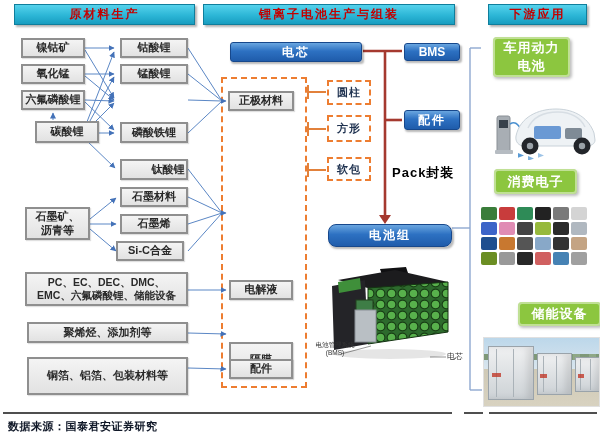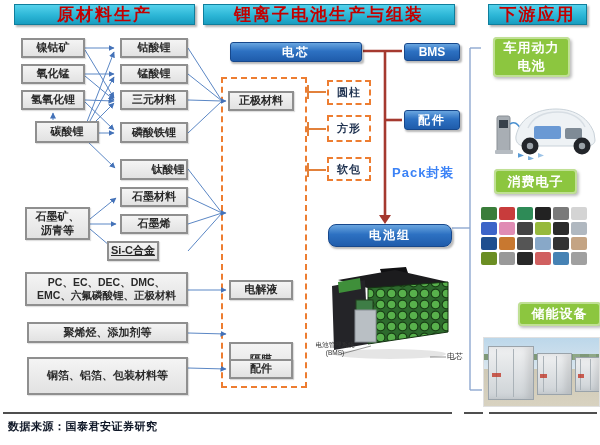--- a/index.html
+++ b/index.html
@@ -2,39 +2,39 @@
 <html><head>
 <meta charset="utf-8">
 <style>
   html,body{margin:0;padding:0;background:#fff;}
   .canvas{position:relative;width:600px;height:445px;background:#fff;overflow:hidden;
           font-family:"Liberation Sans","DejaVu Sans",sans-serif;}
   .abs{position:absolute;box-sizing:border-box;}
   .hdr{display:flex;align-items:center;justify-content:center;
        background:linear-gradient(180deg,#55d2ec 0%,#2cb6d6 55%,#189dc0 100%);
        border:1px solid #0f7e9c;box-shadow:1.5px 2px 2px rgba(0,0,0,.30);
-       color:#c30000;font-weight:700;font-size:17px;letter-spacing:2px;}
+       color:#c30000;font-weight:700;font-size:12px;letter-spacing:2px;}
   .gbox{display:flex;align-items:center;justify-content:center;text-align:center;
         background:linear-gradient(180deg,#f4f4f4 0%,#e2e2e2 100%);
         border:2px solid #8f8f8f;color:#2a2a2a;font-weight:600;font-size:11px;
         line-height:1.25;z-index:3;box-shadow:1px 1px 1px rgba(0,0,0,.12);}
   .bbox{display:flex;align-items:center;justify-content:center;
         background:linear-gradient(180deg,#6aa6e0 0%,#2d71c2 45%,#1f5cab 100%);
         border:1px solid #17488c;border-radius:3px;color:#fff;font-weight:700;
         font-size:12px;letter-spacing:2px;z-index:3;box-shadow:1.5px 2px 2px rgba(0,0,0,.28);}
   .grbox{display:flex;align-items:center;justify-content:center;text-align:center;
         background:#8cc63f;border-radius:4px;color:#fff;font-weight:700;font-size:13px;
         letter-spacing:1px;z-index:3;line-height:1.35;
         box-shadow:inset 0 0 0 2px rgba(255,255,255,.45),1.5px 2px 3px rgba(0,0,0,.25);}
   .dbox{display:flex;align-items:center;justify-content:center;
         border:2px dashed #ed7d31;background:#fff;color:#1f3250;font-weight:700;
         font-size:11px;letter-spacing:1px;z-index:3;}
   .dashed-rect{border:2px dashed #ed7d31;z-index:1;}
   .wires{position:absolute;left:0;top:0;z-index:2;pointer-events:none;}
-  .packlabel{font-size:13px;color:#3b82f6;font-weight:700;letter-spacing:1px;z-index:3;}
+  .packlabel{font-size:13px;color:#000000;font-weight:700;letter-spacing:1px;z-index:3;}
   .imgbox{z-index:2;}
   .tinylabel{color:#333;text-align:center;z-index:4;line-height:1.2;}
   .hrseg{background:#4f4f4f;height:2px;z-index:5;}
   .source{font-size:11px;font-weight:700;color:#101828;z-index:5;letter-spacing:.5px;}
   .gadgets{display:flex;flex-wrap:wrap;align-content:flex-start;gap:2px;padding:1px;}
   .gadgets i{display:block;width:16px;height:13px;border-radius:2px;}
   .skyimg{background:linear-gradient(180deg,#bcd7ea 0%,#d8e5ee 45%,#cfc9b6 46%,#d8d2c0 100%);
           border:1px solid #e0e0e0;overflow:hidden;}
   .cont{position:absolute;background:linear-gradient(180deg,#f0f1f2,#cdd2d6);
         border:1px solid #9aa3aa;box-shadow:inset -6px 0 6px rgba(0,0,0,.10);}
@@ -119,35 +119,34 @@
       <line x1="430" y1="357" x2="446" y2="357"></line>
     </g>
   </svg>
 
   <div class="abs hdr" style="left:14px;top:4px;width:181px;height:21px;">原材料生产</div>
   <div class="abs hdr" style="left:203px;top:4px;width:252px;height:21px;">锂离子电池生产与组装</div>
   <div class="abs hdr" style="left:488px;top:4px;width:99px;height:21px;">下游应用</div>
 
   <div class="abs gbox" style="left:21px;top:38px;width:64px;height:20px;">镍钴矿</div>
   <div class="abs gbox" style="left:21px;top:64px;width:64px;height:20px;">氧化锰</div>
-  <div class="abs gbox" style="left:21px;top:90px;width:64px;height:20px;">氢氧化锂</div>
+  <div class="abs gbox" style="left:21px;top:90px;width:64px;height:20px;">六氟磷酸锂</div>
   <div class="abs gbox" style="left:21px;top:121px;width:64px;height:22px;margin-left:14px;">碳酸锂</div>
   <div class="abs gbox" style="left:25px;top:207px;width:65px;height:33px;padding:0 6px;">石墨矿、沥青等</div>
-  <div class="abs gbox" style="left:25px;top:272px;width:163px;height:34px;font-size:10.5px;padding:0 4px;">PC、EC、DEC、DMC、EMC、六氟磷酸锂、正极材料</div>
+  <div class="abs gbox" style="left:25px;top:272px;width:163px;height:34px;font-size:10.5px;padding:0 4px;">PC、EC、DEC、DMC、EMC、六氟磷酸锂、储能设备</div>
   <div class="abs gbox" style="left:27px;top:322px;width:161px;height:21px;">聚烯烃、添加剂等</div>
   <div class="abs gbox" style="left:27px;top:357px;width:161px;height:38px;">铜箔、铝箔、包装材料等</div>
 
   <div class="abs gbox" style="left:120px;top:38px;width:68px;height:20px;">钴酸锂</div>
   <div class="abs gbox" style="left:120px;top:64px;width:68px;height:20px;">锰酸锂</div>
-  <div class="abs gbox" style="left:120px;top:90px;width:68px;height:20px;">三元材料</div>
   <div class="abs gbox" style="left:120px;top:122px;width:68px;height:21px;">磷酸铁锂</div>
   <div class="abs gbox" style="left:120px;top:159px;width:68px;height:21px;padding-left:28px;">钛酸锂</div>
   <div class="abs gbox" style="left:120px;top:187px;width:68px;height:20px;">石墨材料</div>
   <div class="abs gbox" style="left:120px;top:214px;width:68px;height:20px;">石墨烯</div>
-  <div class="abs gbox" style="left:107px;top:241px;width:52px;height:20px;text-decoration:underline;">Si-C合金</div>
+  <div class="abs gbox" style="left:116px;top:241px;width:68px;height:20px;">Si-C合金</div>
 
   <div class="abs dashed-rect" style="left:221px;top:77px;width:86px;height:311px;"></div>
 
   <div class="abs gbox" style="left:228px;top:91px;width:66px;height:20px;">正极材料</div>
   <div class="abs gbox" style="left:229px;top:280px;width:64px;height:20px;">电解液</div>
   <div class="abs gbox" style="left:229px;top:342px;width:64px;height:36px;">隔膜</div>
   <div class="abs gbox" style="left:229px;top:359px;width:64px;height:20px;">配件</div>
 
   <div class="abs dbox" style="left:327px;top:80px;width:44px;height:25px;">圆柱</div>
   <div class="abs dbox" style="left:327px;top:115px;width:44px;height:27px;">方形</div>

